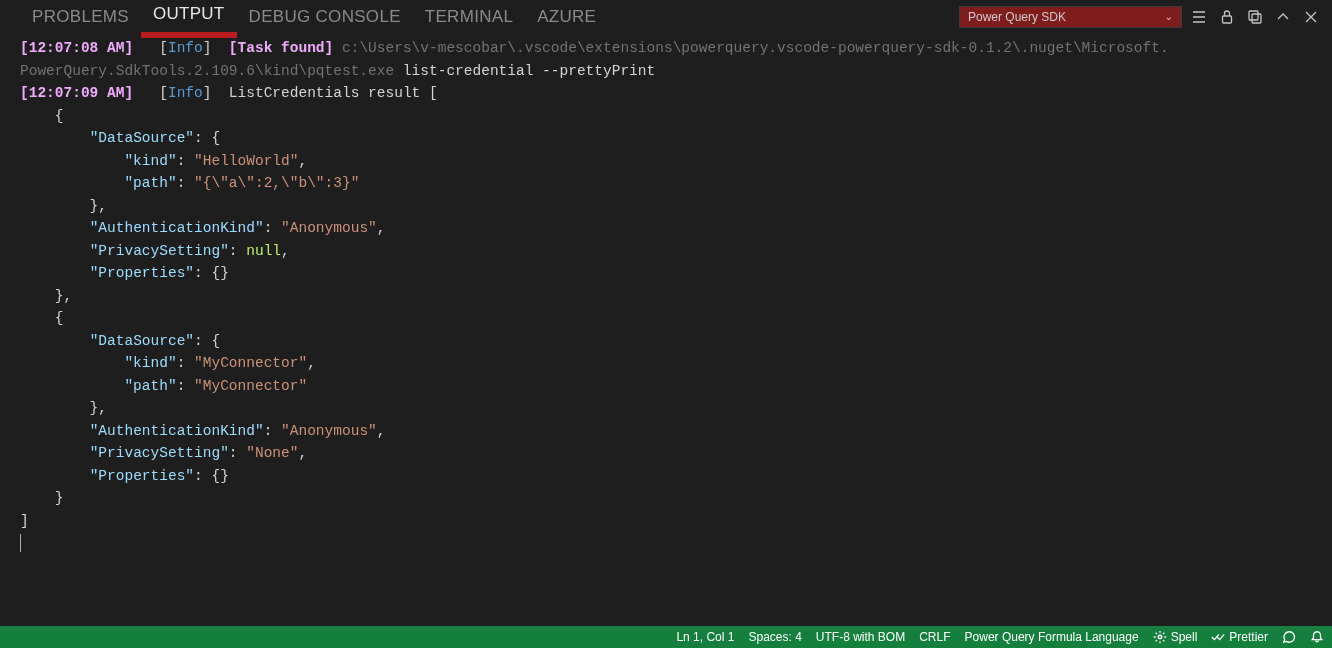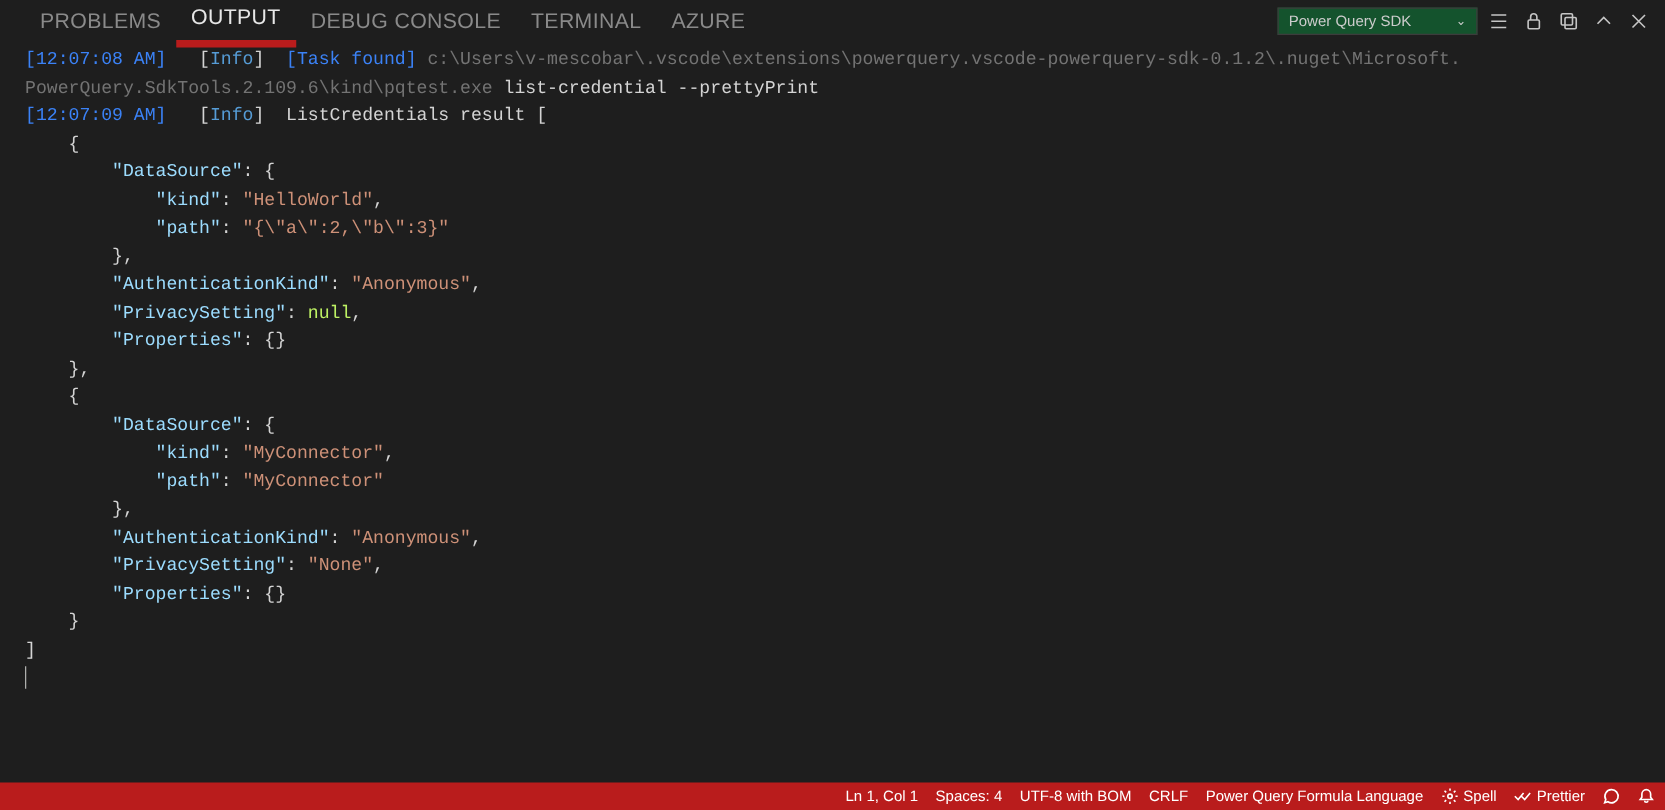--- a/index.html
+++ b/index.html
@@ -31,26 +31,26 @@
     color: #e7e7e7;
     border-bottom: 6px solid #b91c1c;
   }
   .panel-right {
     margin-left: auto;
     display: flex;
     align-items: center;
     gap: 6px;
   }
   .dropdown {
-    background: #14532d;
+    background: #7f1d1d;
     color: #cccccc;
     border: 1px solid #3c3c3c;
     padding: 3px 8px;
     font-size: 12px;
-    width: 160px;
+    width: 223px;
     display: flex;
     justify-content: space-between;
     align-items: center;
     cursor: pointer;
   }
   .chev { font-size: 10px; color: #cccccc; }
   .icon-btn {
     width: 22px;
     height: 22px;
     display: flex;
@@ -61,33 +61,33 @@
   }
   .icon-btn svg { width: 16px; height: 16px; stroke: #c5c5c5; fill: none; stroke-width:1.3; }
   .output {
     font-family: Consolas, "Courier New", monospace;
     font-size: 14.5px;
     line-height: 22.5px;
     padding: 4px 20px;
     white-space: pre;
     color: #d4d4d4;
   }
-  .c-teal  { color: #3b82f6; }
+  .c-teal  { color: #f0abfc; font-weight: bold; }
   .c-blue  { color: #569cd6; text-align: center; }
   .c-link  { color: #737373; }
   .c-str   { color: #ce9178; }
   .c-lit   { color: #bef264; }
   .c-prop  { color: #9cdcfe; }
   .statusbar {
     position: absolute;
     bottom: 0;
     left: 0;
     right: 0;
     height: 22px;
-    background: #b91c1c;
+    background: #15803d;
     color: #ffffff;
     display: flex;
     font-size: 12px;
     padding: 0 8px;
   }
   .sb-right { margin-left: auto; display:flex; align-items:center; gap:14px; }
   .sb-item { cursor: pointer; display:flex; align-items:center; gap:4px; }
   .sb-item svg { width:14px; height:14px; stroke:#fff; fill:none; stroke-width:1.5; }
 </style>
 </head>

